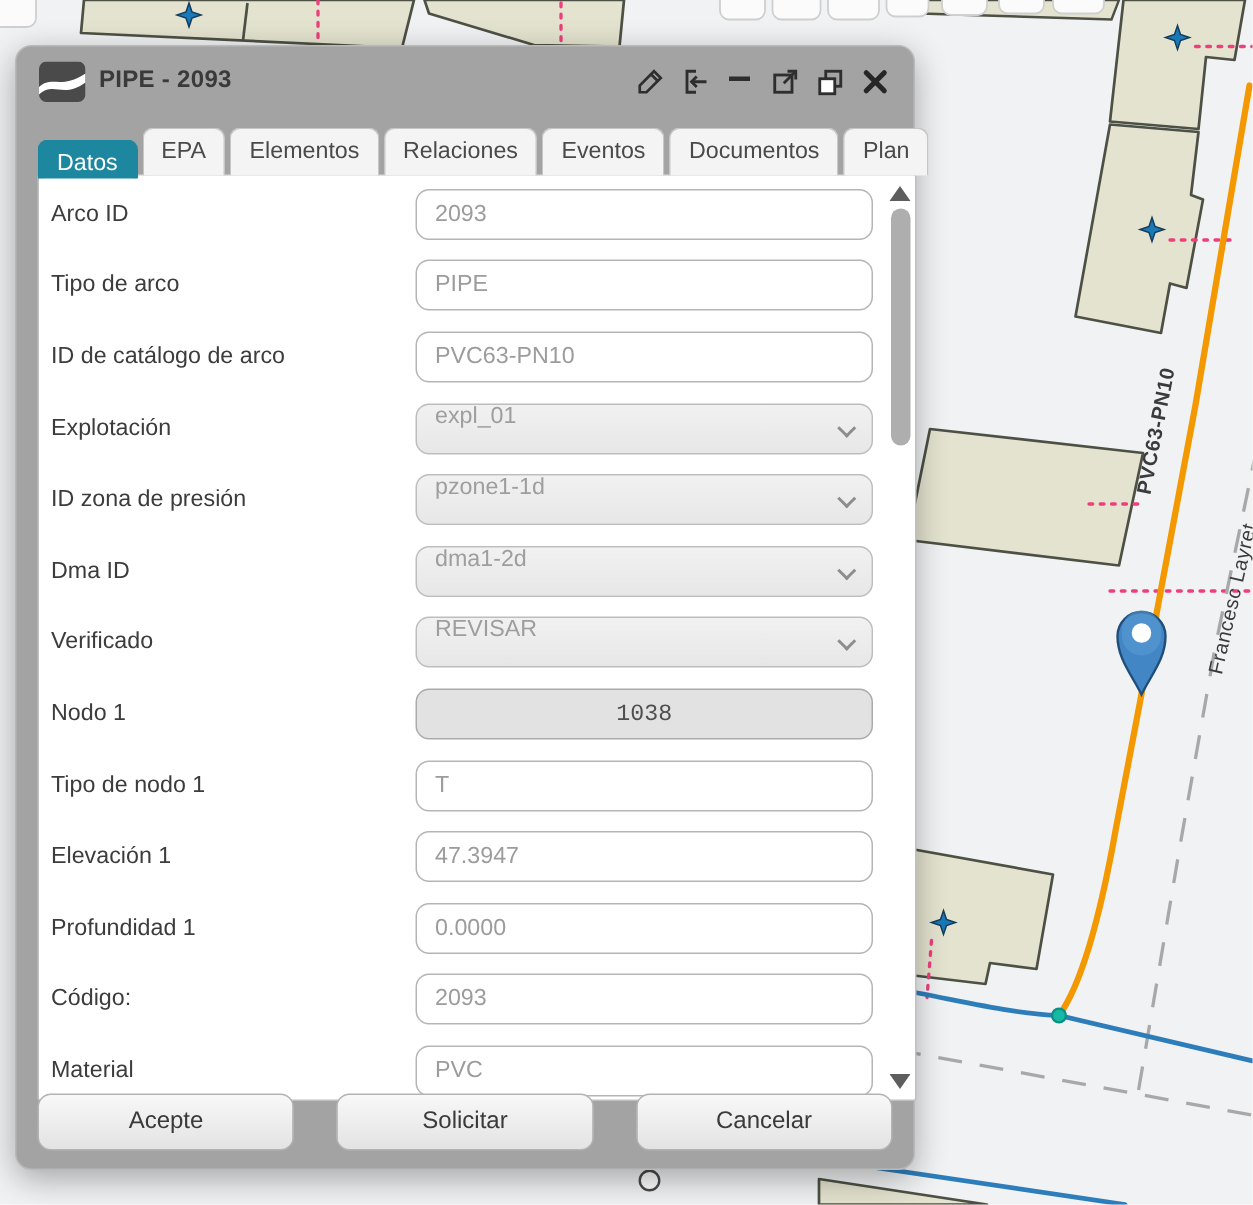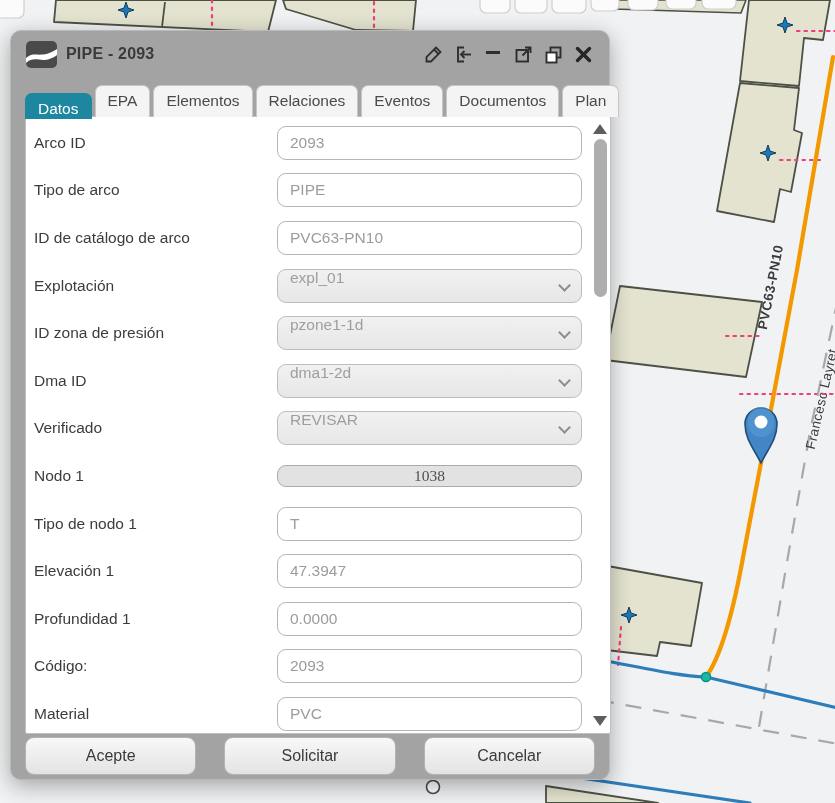--- a/index.html
+++ b/index.html
@@ -37,36 +37,36 @@
   .tinput{width:305px;height:34px;box-sizing:border-box;border:1px solid #b5b5b5;
           border-radius:9px;padding:0 12px;font-size:15.5px;color:#9c9c9c;
           background:#fff;font-family:inherit;outline:none}
   .tselect{width:305px;height:34px;box-sizing:border-box;position:relative;
            background:linear-gradient(#f1f1f1,#e7e7e7);border:1px solid #bdbdbd;
            border-radius:9px;display:flex;align-items:center;padding:0 28px 16px 12px;
            font-size:15.5px;color:#9e9e9e;cursor:default}
   .chev{position:absolute;right:12px;top:11px;width:7px;height:7px;
         border-right:2px solid #8d8d8d;border-bottom:2px solid #8d8d8d;
         transform:rotate(45deg)}
-  .nodebtn{width:305px;height:22px;box-sizing:border-box;background:#e2e2e2;
+  .nodebtn{width:305px;height:34px;box-sizing:border-box;background:#e2e2e2;
            border:1px solid #ababab;border-radius:9px;font-size:15.5px;
-           color:#4f4f4f;font-family:Liberation Serif, serif;cursor:pointer}
+           color:#4f4f4f;font-family:Liberation Mono, monospace;cursor:pointer}
 
   
   .scrollbar{position:absolute;top:1px;right:1px;width:18px;bottom:1px;background:#fff}
   .sb-up{width:0;height:0;margin:6px auto 5px;border-left:7px solid transparent;
          border-right:7px solid transparent;border-bottom:10px solid #5e5e5e}
   .sb-thumb{width:13px;height:158px;margin:0 auto;background:#aeaeae;border-radius:7px}
   .sb-down{position:absolute;bottom:6px;left:2px;width:0;height:0;
            border-left:7px solid transparent;border-right:7px solid transparent;
            border-top:10px solid #5e5e5e}
 
   
   .footer{position:absolute;left:0;right:0;bottom:4px;height:46px;display:flex;
-          align-items:flex-end;justify-content:space-between;padding:0 14px;gap:28px}
+          align-items:flex-start;justify-content:space-between;padding:0 14px;gap:28px}
   .fbtn{flex:1;height:38px;background:linear-gradient(#f8f8f8,#e3e3e3);
         border:1px solid #b3b3b3;border-radius:9px;font-size:16px;color:#3a3a3a;
         font-family:inherit;cursor:pointer}
 </style>
 </head>
 <body>
 
 <svg id="map-svg" width="835" height="803" viewBox="0 0 835 803">
   <rect x="0" y="0" width="835" height="803" fill="#f1f2f3"></rect>
 

